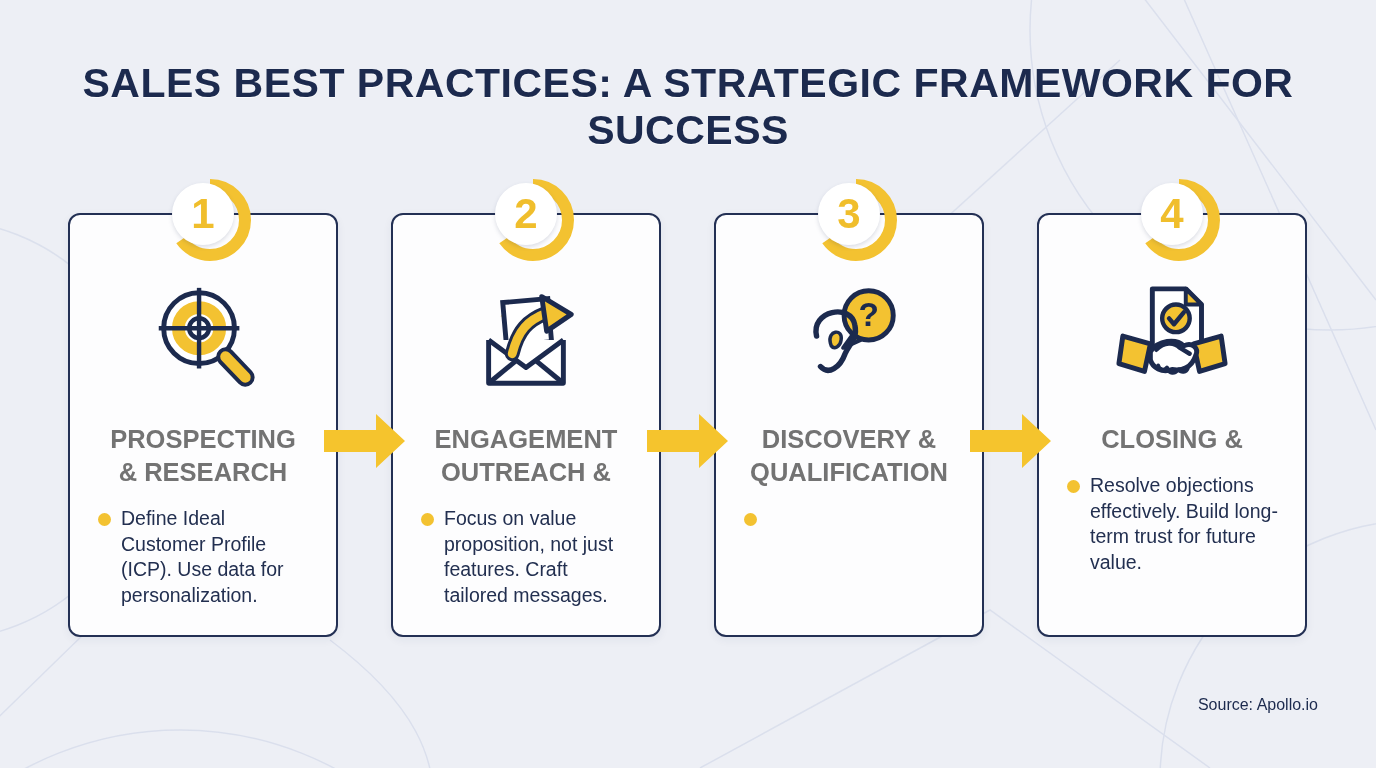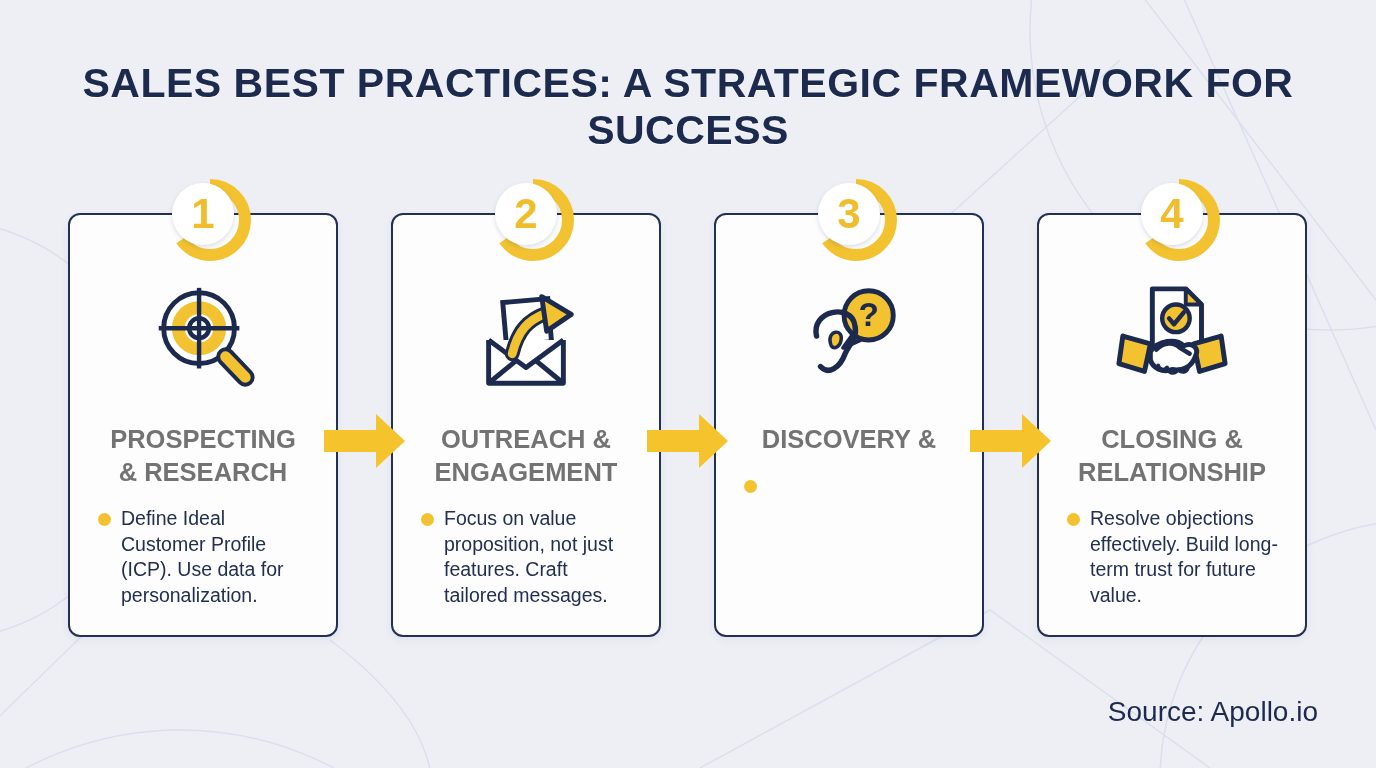--- a/index.html
+++ b/index.html
@@ -56,21 +56,21 @@
   .bullet-text {
     width:192px;
     font-size:19.5px; line-height:25.5px; color:#222F50;
   }
   .flow-arrow { position:absolute; top:414px; z-index:4; width:81px; height:54px; }
   .arrow-1 { left:324px; }
   .arrow-2 { left:647px; }
   .arrow-3 { left:970px; }
   .source {
     position:absolute; top:696px; right:58px; z-index:2;
-    font-size:28px; color:#1C2A4E;text-align:right;
+    font-size:16px; color:#1C2A4E;text-align:right;
   }
   svg text { font-family:"Liberation Sans", sans-serif; }
 </style>
 </head>
 <body>
 
 <svg class="bg-pattern" viewBox="0 0 1376 768" width="1376" height="768">
   <g fill="none" stroke="#CCD3E6" stroke-width="1.5" opacity="0.55">
     <line x1="1130" y1="-20" x2="1376" y2="300"></line>
     <line x1="1180" y1="-10" x2="1376" y2="430"></line>
@@ -129,22 +129,22 @@
         <path d="M22,62 L22,106 L98,106 L98,62" fill="#FFFFFF" stroke="#1C2A4E" stroke-width="5" stroke-linejoin="round"></path>
         <path d="M22,62 L60,90 L98,62" fill="none" stroke="#1C2A4E" stroke-width="5" stroke-linejoin="round"></path>
         <path d="M22,106 L50,83" fill="none" stroke="#1C2A4E" stroke-width="5"></path>
         <path d="M98,106 L70,83" fill="none" stroke="#1C2A4E" stroke-width="5"></path>
         <path d="M46,76 C52,52 62,42 80,35" fill="none" stroke="#1C2A4E" stroke-width="15" stroke-linecap="round"></path>
         <path d="M46,76 C52,52 62,42 80,35" fill="none" stroke="#F3C231" stroke-width="9" stroke-linecap="round"></path>
         <polygon points="76,18 106,36 81,53" fill="#F3C231" stroke="#1C2A4E" stroke-width="5" stroke-linejoin="round"></polygon>
       </svg>
     </div>
     <div class="step-title">
+      <div>ENGAGEMENT</div>
       <div>OUTREACH &amp;</div>
-      <div>ENGAGEMENT</div>
     </div>
     <div class="bullet">
       <span class="dot"></span>
       <span class="bullet-text">Focus on value proposition, not just features. Craft tailored messages.</span>
     </div>
   </div>
 
   <div class="card">
     <svg class="badge" viewBox="0 0 100 100">
       <circle cx="50" cy="51" r="35" fill="none" stroke="#F3C231" stroke-width="12" stroke-dasharray="143.5 76.5" transform="rotate(-90 50 51)"></circle>
@@ -155,20 +155,21 @@
       <svg width="118" height="118" viewBox="0 0 120 120">
         <path d="M64,56 L54,70 L72,62 Z" fill="#F3C231" stroke="#1C2A4E" stroke-width="4" stroke-linejoin="round"></path>
         <circle cx="80" cy="37" r="25" fill="#F3C231" stroke="#1C2A4E" stroke-width="5"></circle>
         <text x="80" y="48" text-anchor="middle" font-size="34" font-weight="bold" fill="#1C2A4E">?</text>
         <path d="M27,58 C21,32 62,24 66,47 C69,61 60,66 56,76 C51,90 39,98 31,89" fill="none" stroke="#1C2A4E" stroke-width="5.5" stroke-linecap="round"></path>
         <path d="M41,65 C38,52 54,50 52,62 C51,69 45,72 42,68 Z" fill="#F3C231" stroke="#1C2A4E" stroke-width="3.5" stroke-linejoin="round"></path>
       </svg>
     </div>
     <div class="step-title">
       <div>DISCOVERY &amp;</div>
+      <div>QUALIFICATION</div>
     </div>
     <div class="bullet">
       <span class="dot"></span>
     </div>
   </div>
 
   <div class="card">
     <svg class="badge" viewBox="0 0 100 100">
       <circle cx="50" cy="51" r="35" fill="none" stroke="#F3C231" stroke-width="12" stroke-dasharray="143.5 76.5" transform="rotate(-90 50 51)"></circle>
       <circle cx="43" cy="45" r="31" fill="#FFFFFF" style="filter:drop-shadow(0 2px 2px rgba(30,43,78,.15))"></circle>
@@ -182,21 +183,20 @@
         <path d="M57,40 l5,6 l10,-12" fill="none" stroke="#1C2A4E" stroke-width="4.5" stroke-linecap="round" stroke-linejoin="round"></path>
         <polygon points="10,58 38,66 32,94 6,86" fill="#F3C231" stroke="#1C2A4E" stroke-width="5" stroke-linejoin="round"></polygon>
         <polygon points="110,58 82,66 88,94 114,86" fill="#F3C231" stroke="#1C2A4E" stroke-width="5" stroke-linejoin="round"></polygon>
         <path d="M38,74 C46,62 64,60 72,68 C80,64 88,70 84,78 C80,90 70,94 60,92 C50,96 40,90 38,82 Z" fill="#FFFFFF" stroke="#1C2A4E" stroke-width="5" stroke-linejoin="round"></path>
         <path d="M44,72 C52,64 62,64 68,70 L78,76" fill="none" stroke="#1C2A4E" stroke-width="4.5" stroke-linecap="round"></path>
         <path d="M46,88 a5,5 0 0 0 9,2 M56,92 a5,5 0 0 0 9,1 M67,92 a5,5 0 0 0 9,-1" fill="none" stroke="#1C2A4E" stroke-width="4" stroke-linecap="round"></path>
       </svg>
     </div>
     <div class="step-title">
       <div>CLOSING &amp;</div>
-      <div>RELATIONSHIP</div>
     </div>
     <div class="bullet">
       <span class="dot"></span>
       <span class="bullet-text">Resolve objections effectively. Build long-term trust for future value.</span>
     </div>
   </div>
 
 </div>
 
 <svg class="flow-arrow arrow-1" viewBox="0 0 81 54">

